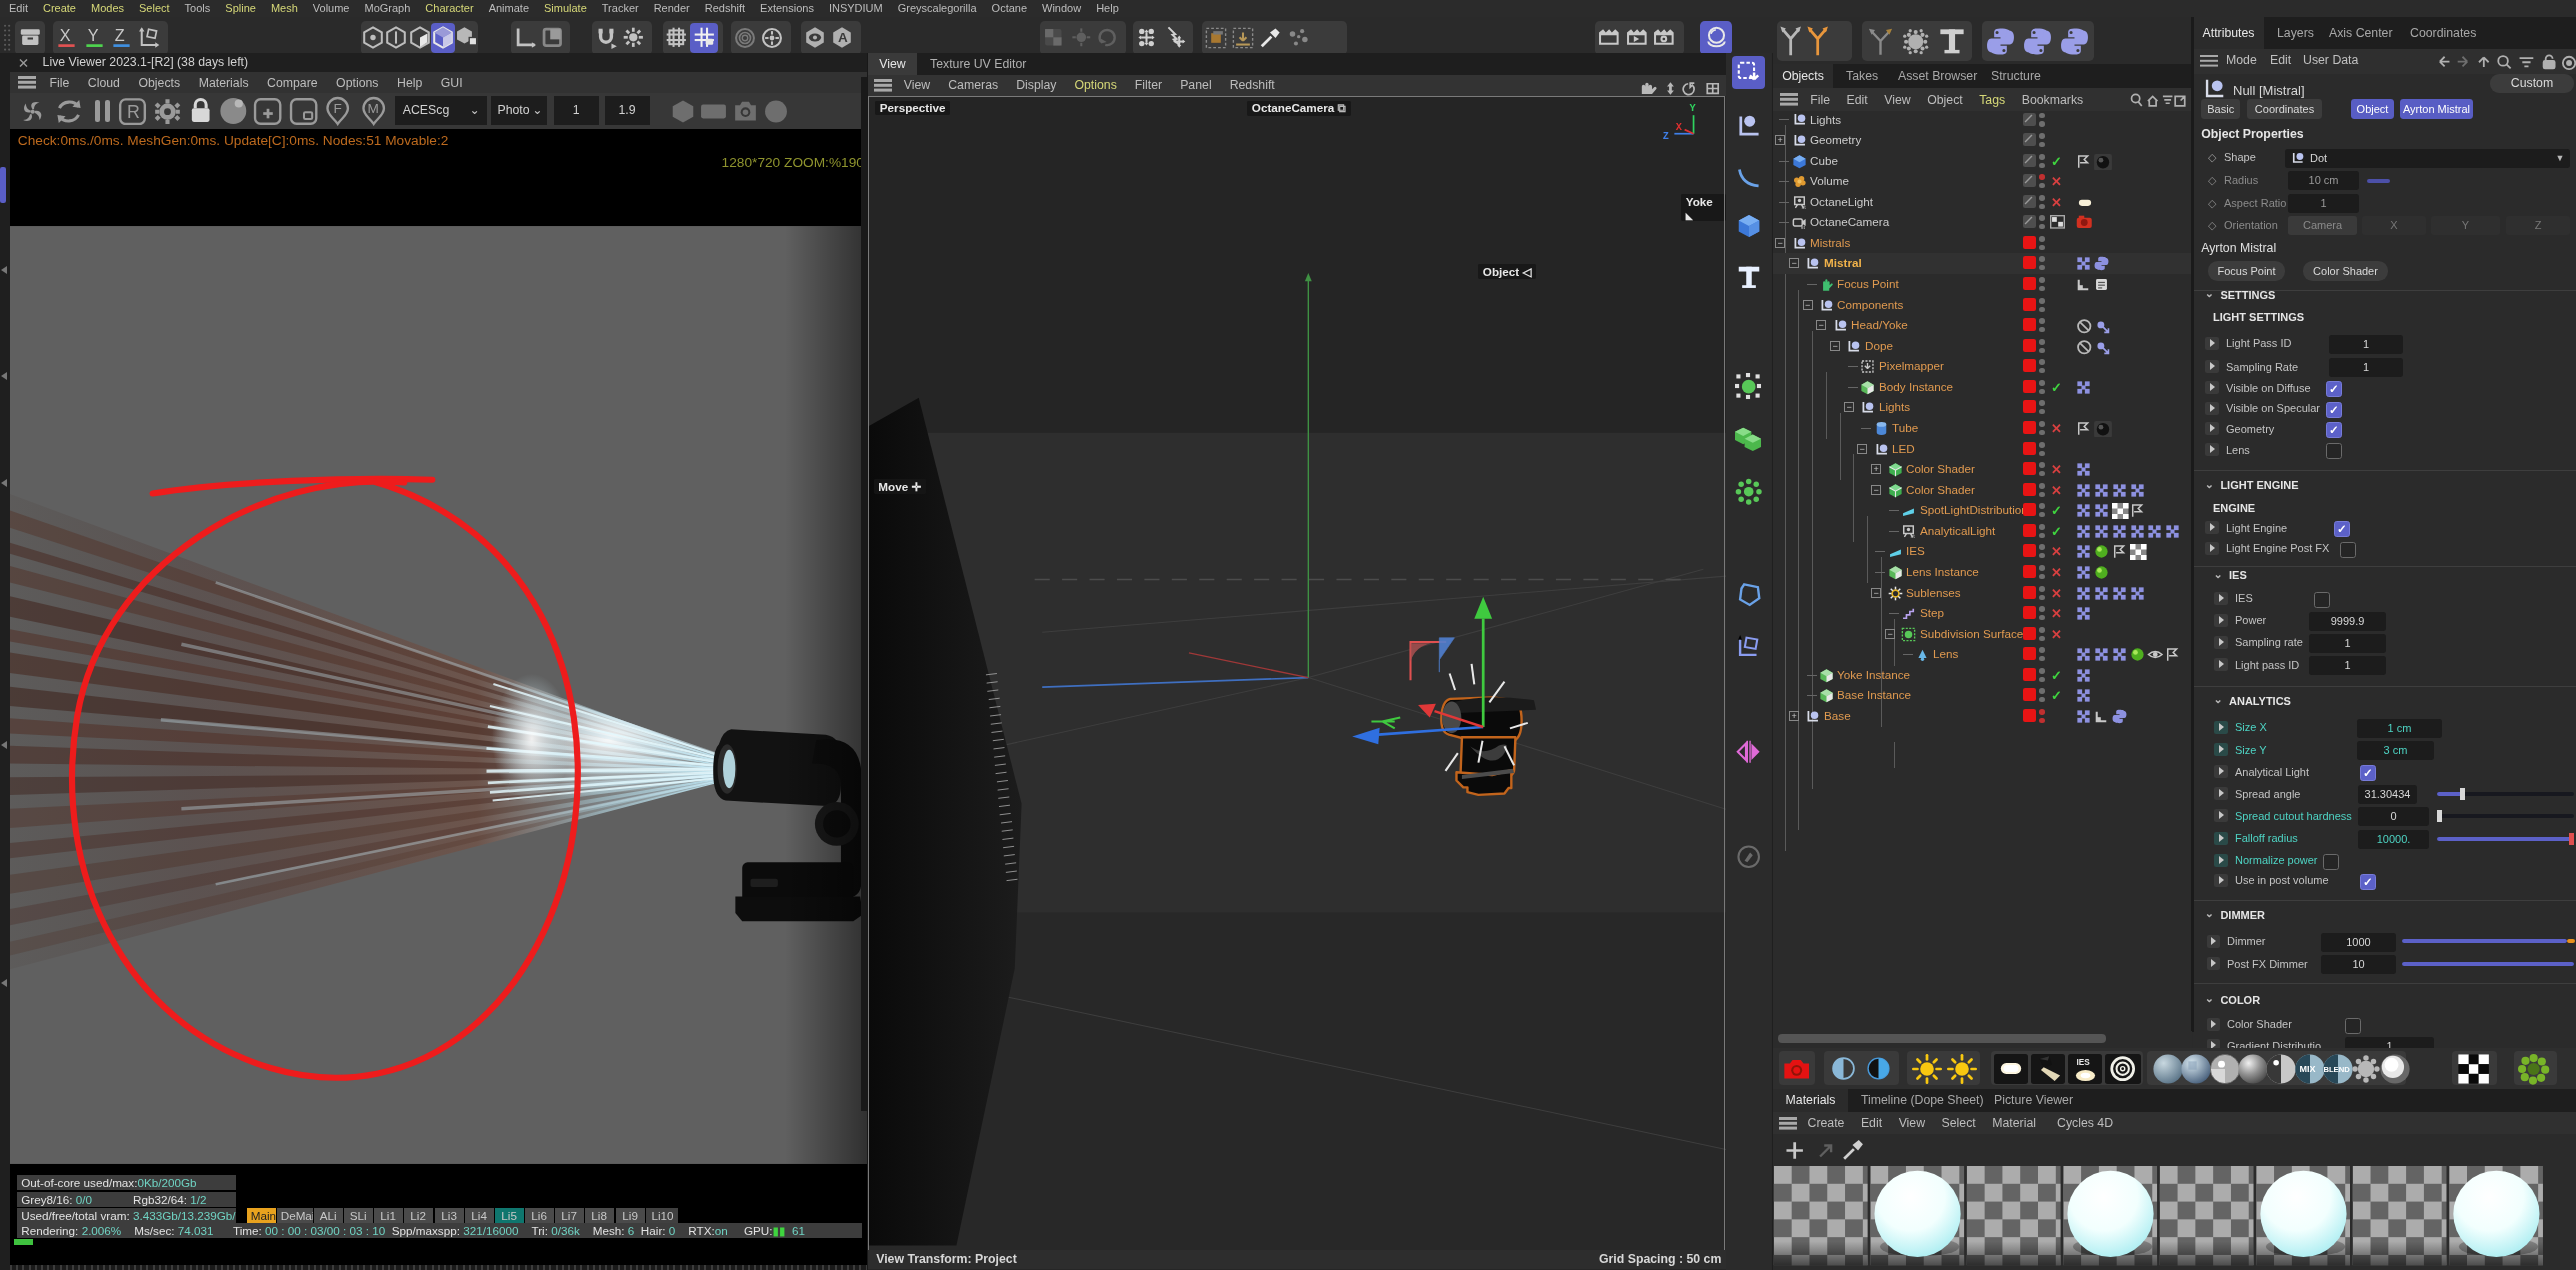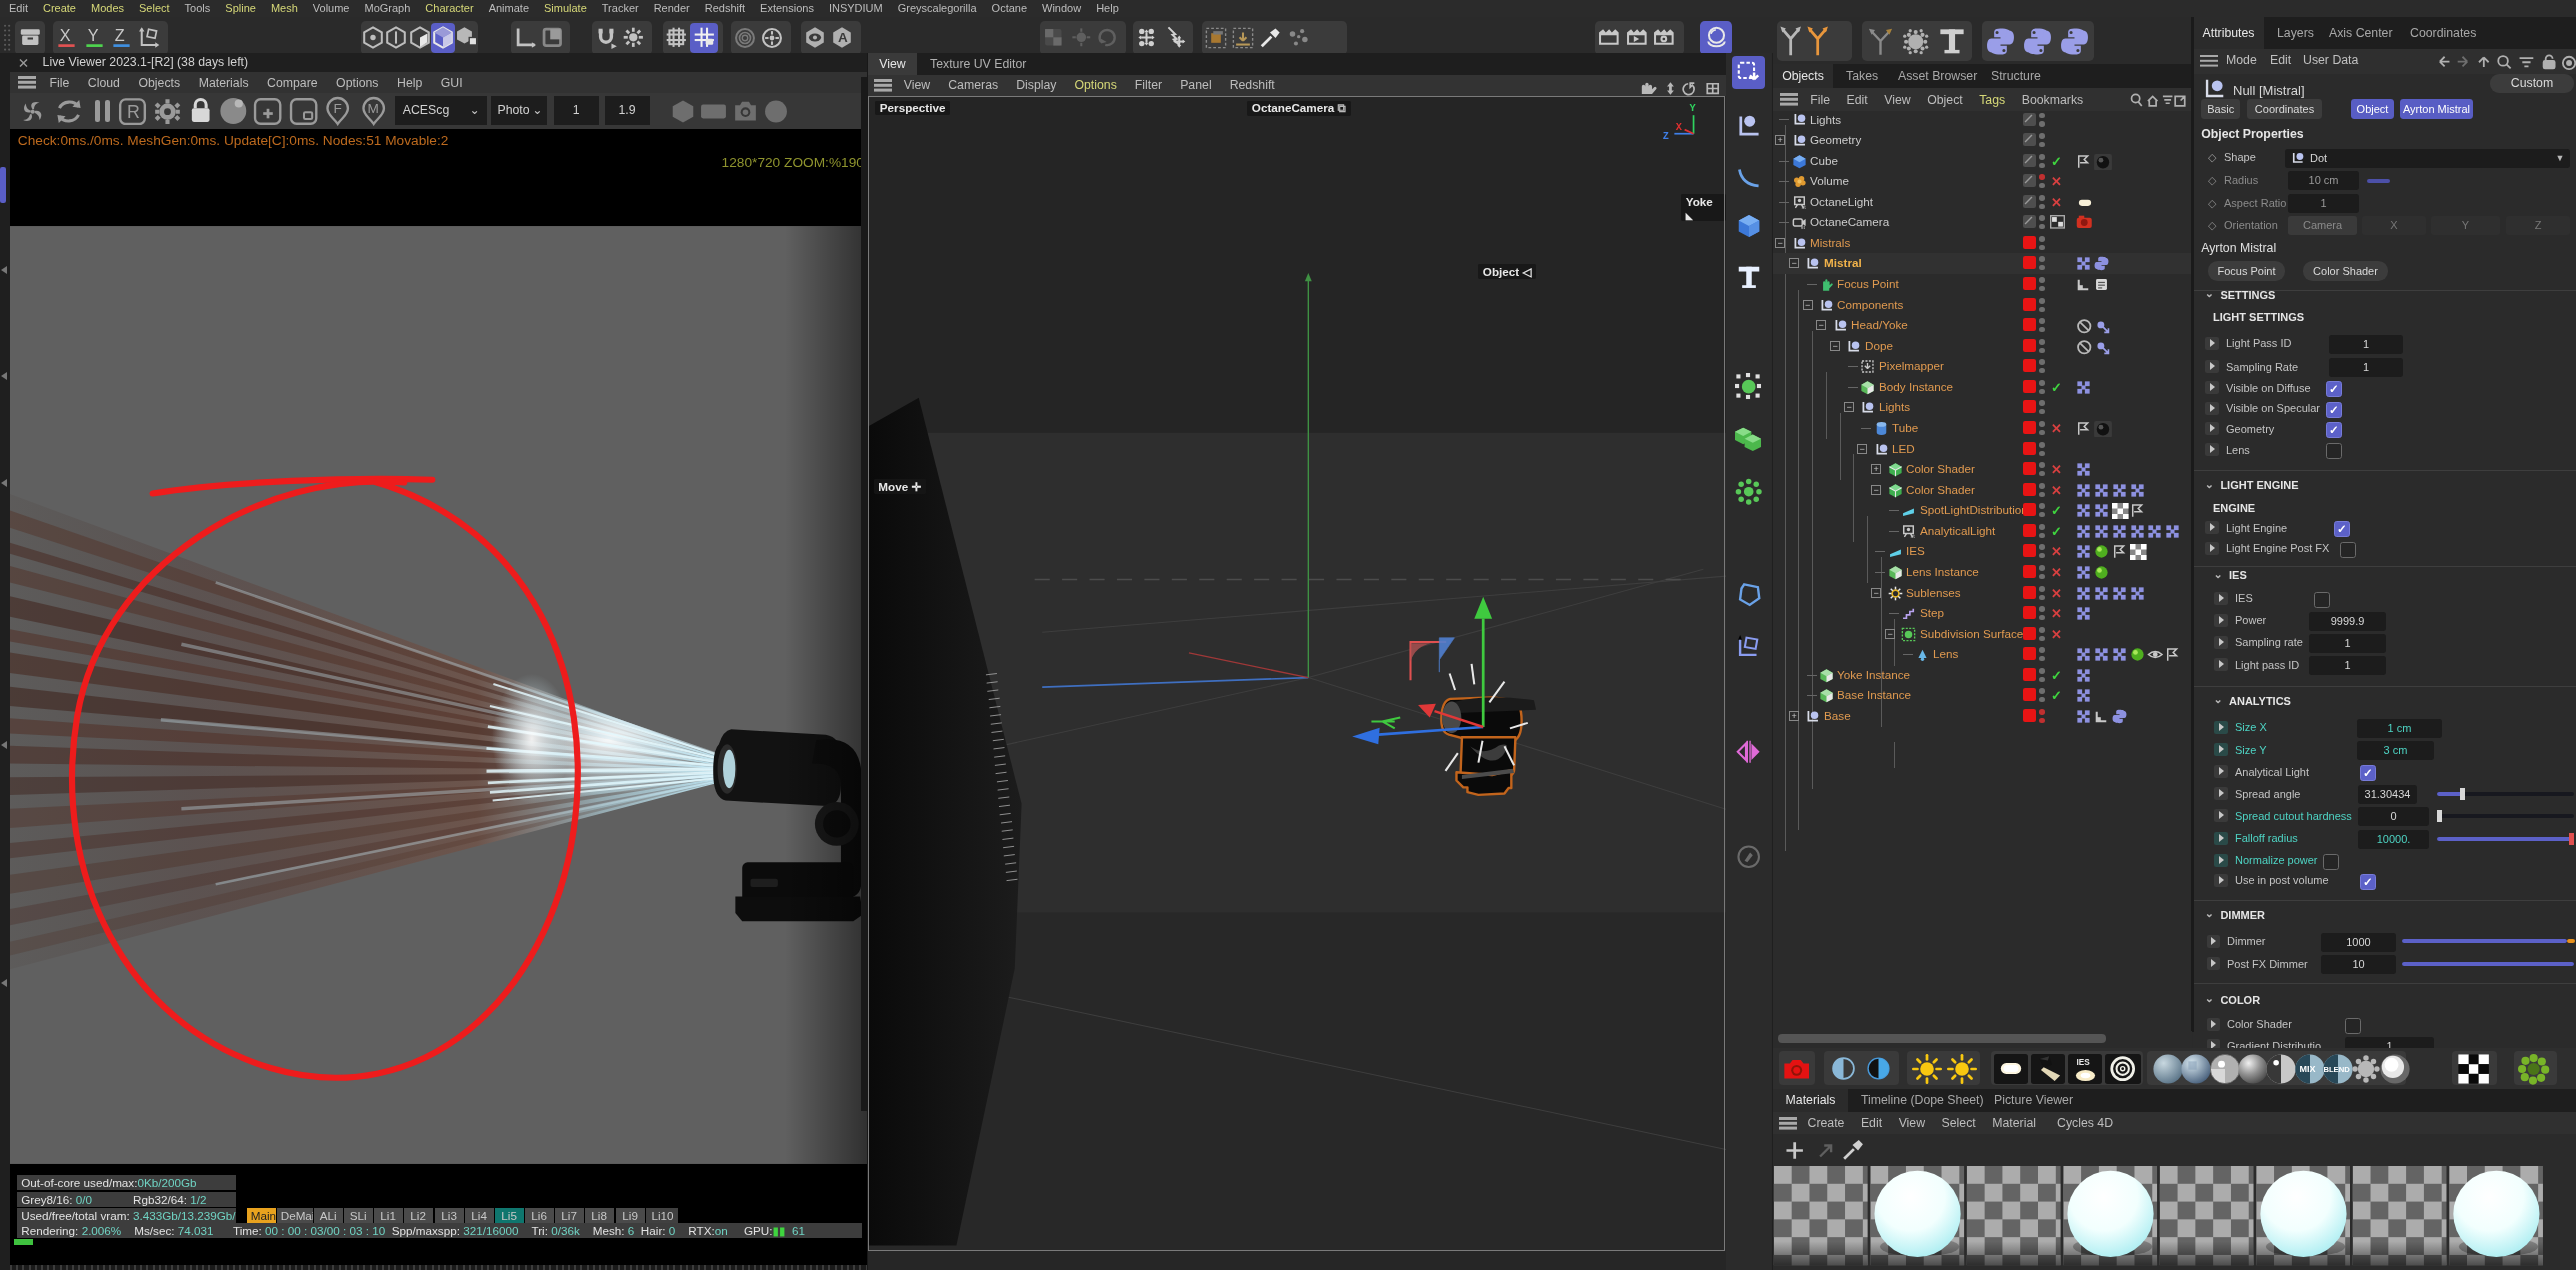--- a/index.html
+++ b/index.html
@@ -822,20 +822,24 @@
             <line x1="53" y1="55" x2="53" y2="28" stroke="#2fd45f" stroke-width="2.5"></line>
             <text x="47" y="22" fill="#2fd45f">Y</text>
             <line x1="53" y1="55" x2="25" y2="55" stroke="#3f7fe8" stroke-width="2.5"></line>
             <text x="8" y="62" fill="#3f7fe8">Z</text>
             <line x1="53" y1="55" x2="40" y2="49" stroke="#e03030" stroke-width="2.5"></line>
             <text x="27" y="50" fill="#e03030">X</text>
           </g>
         </svg>
     </div>
     <div class="abs" style="left:0;top:43px;width:857px;height:1155px;border:1px solid #7a7a7a;pointer-events:none"></div>
+    <div id="vp-foot">
+      <span style="position:absolute;left:8.2px;top:2.1px">View Transform: Project</span>
+      <span style="position:absolute;left:731px;top:2.1px">Grid Spacing : 50 cm</span>
+    </div>
   </div>
   <div id="vtools">
     <div class="vicon" style="top:2.7px;background:#5a5ec6;border-radius:4.1px">
         <svg width="25" height="25" viewBox="0 0 36 36">
           <rect x="4" y="4" width="22" height="22" rx="3" fill="none" stroke="#fff" stroke-width="3" stroke-dasharray="5 3"></rect>
           <path d="M26 18 v10 m0 0 l-6 -6 m6 6 l6 -6" stroke="#fff" stroke-width="3.5" fill="none"></path>
         </svg>
       </div>
     <div class="vicon" style="top:56px">
         <svg width="26" height="26" viewBox="0 0 38 38">

